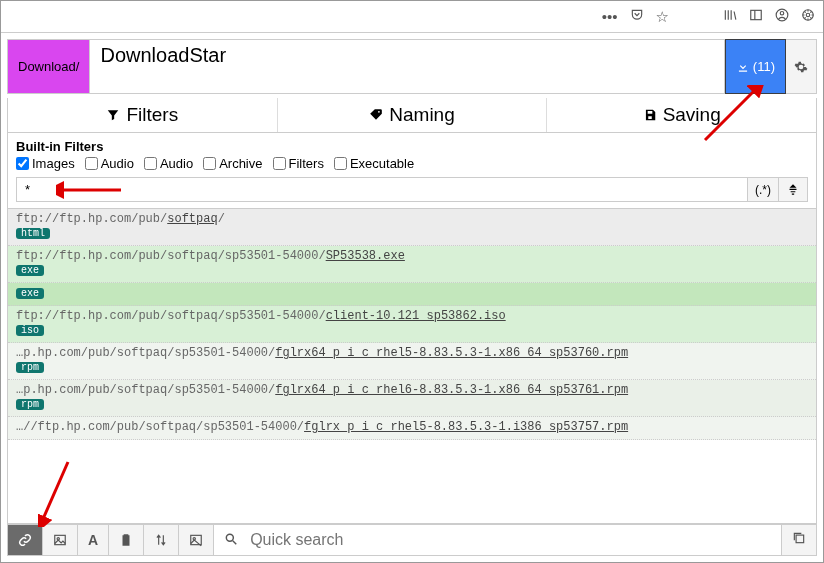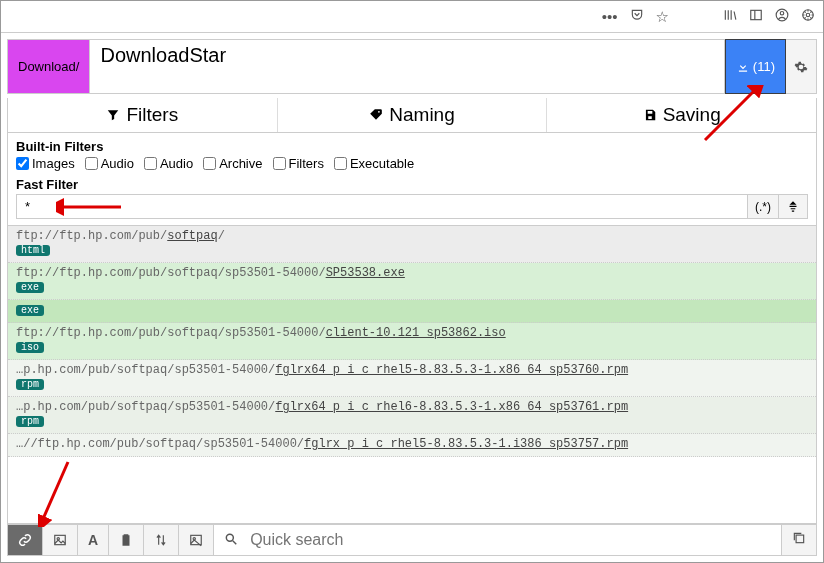--- a/index.html
+++ b/index.html
@@ -143,21 +143,20 @@
         </label>
         <label>
           <input type="checkbox" style="">
           <span>Filters</span>
         </label>
         <label>
           <input type="checkbox" style="">
           <span>Executable</span>
         </label>
       </div>
-    <div class="section-title">Fast Filter</div>
     <div class="fastfilter-row" style="position:relative">
       <input class="fastfilter-input" value="*" style="">
       <div class="ff-btn">(.*)</div>
       <div class="ff-btn">
         <svg class="icon" viewBox="0 0 24 24" fill="currentColor">
             <path d="M12 2l6 6H6l6-6zM6 10h12v2H6zm2 4h8v2H8zm2 4h4v2h-4z"></path>
           </svg>
       </div>
       <svg class="arrow-red" style="left:40px; top:4px" width="70" height="18">
           <defs>

